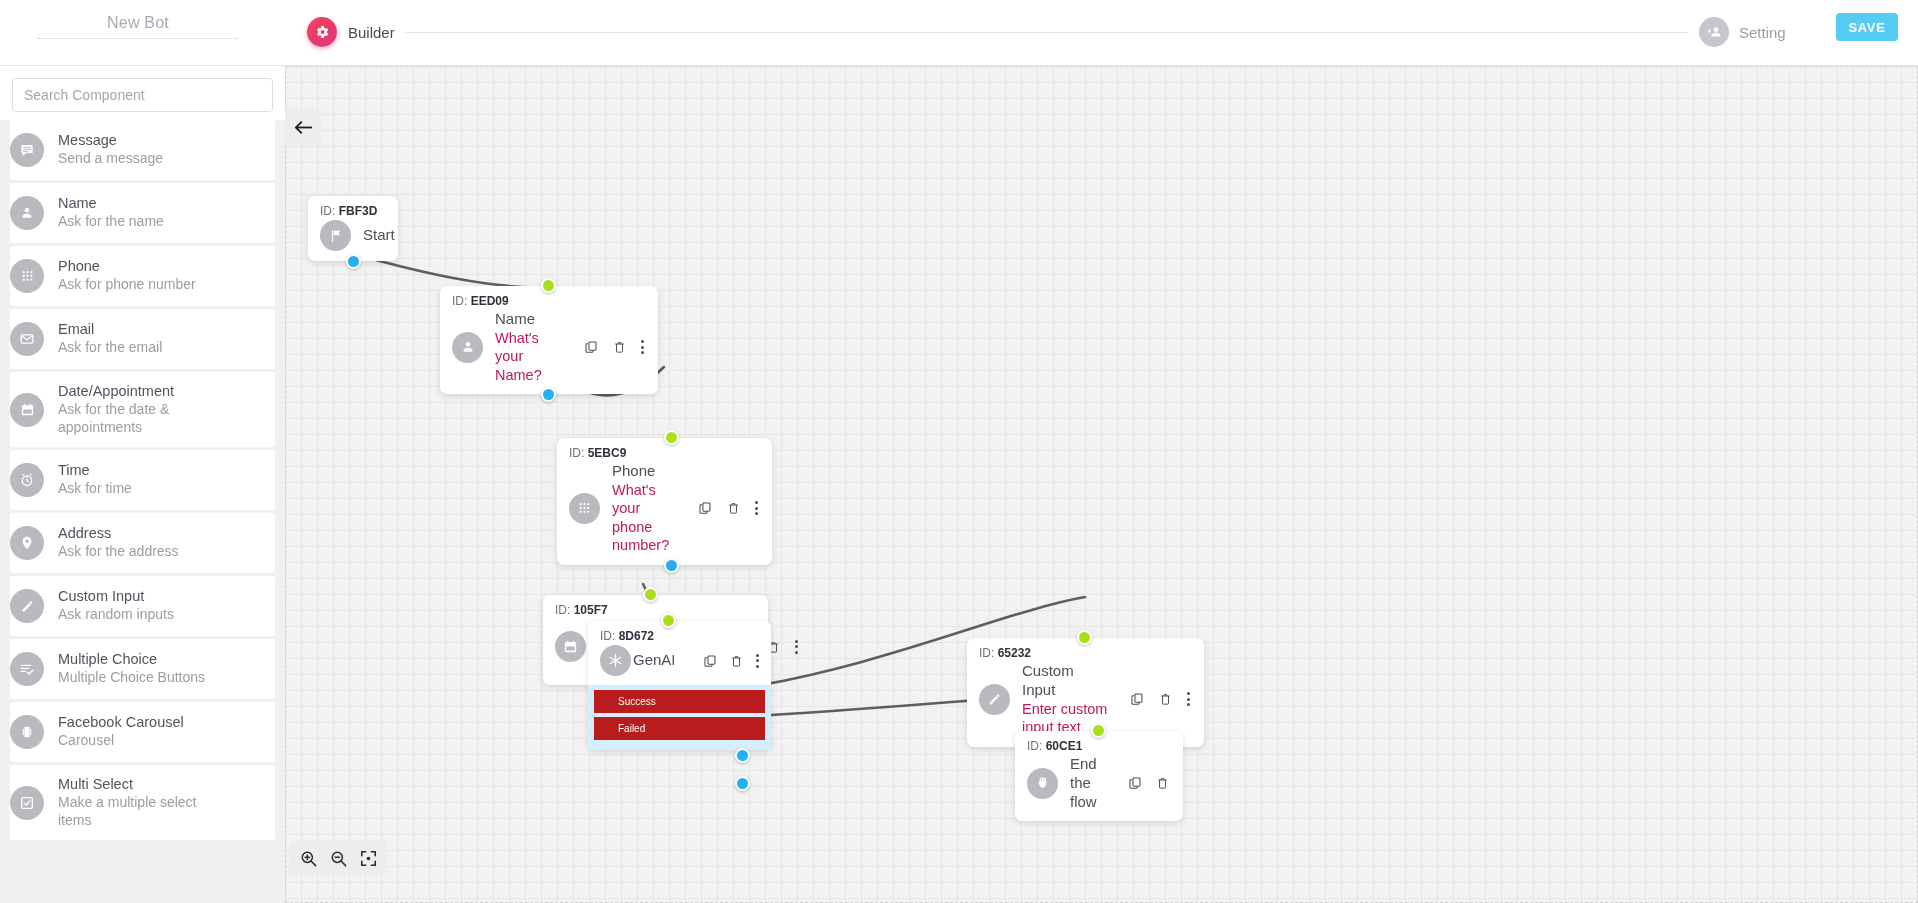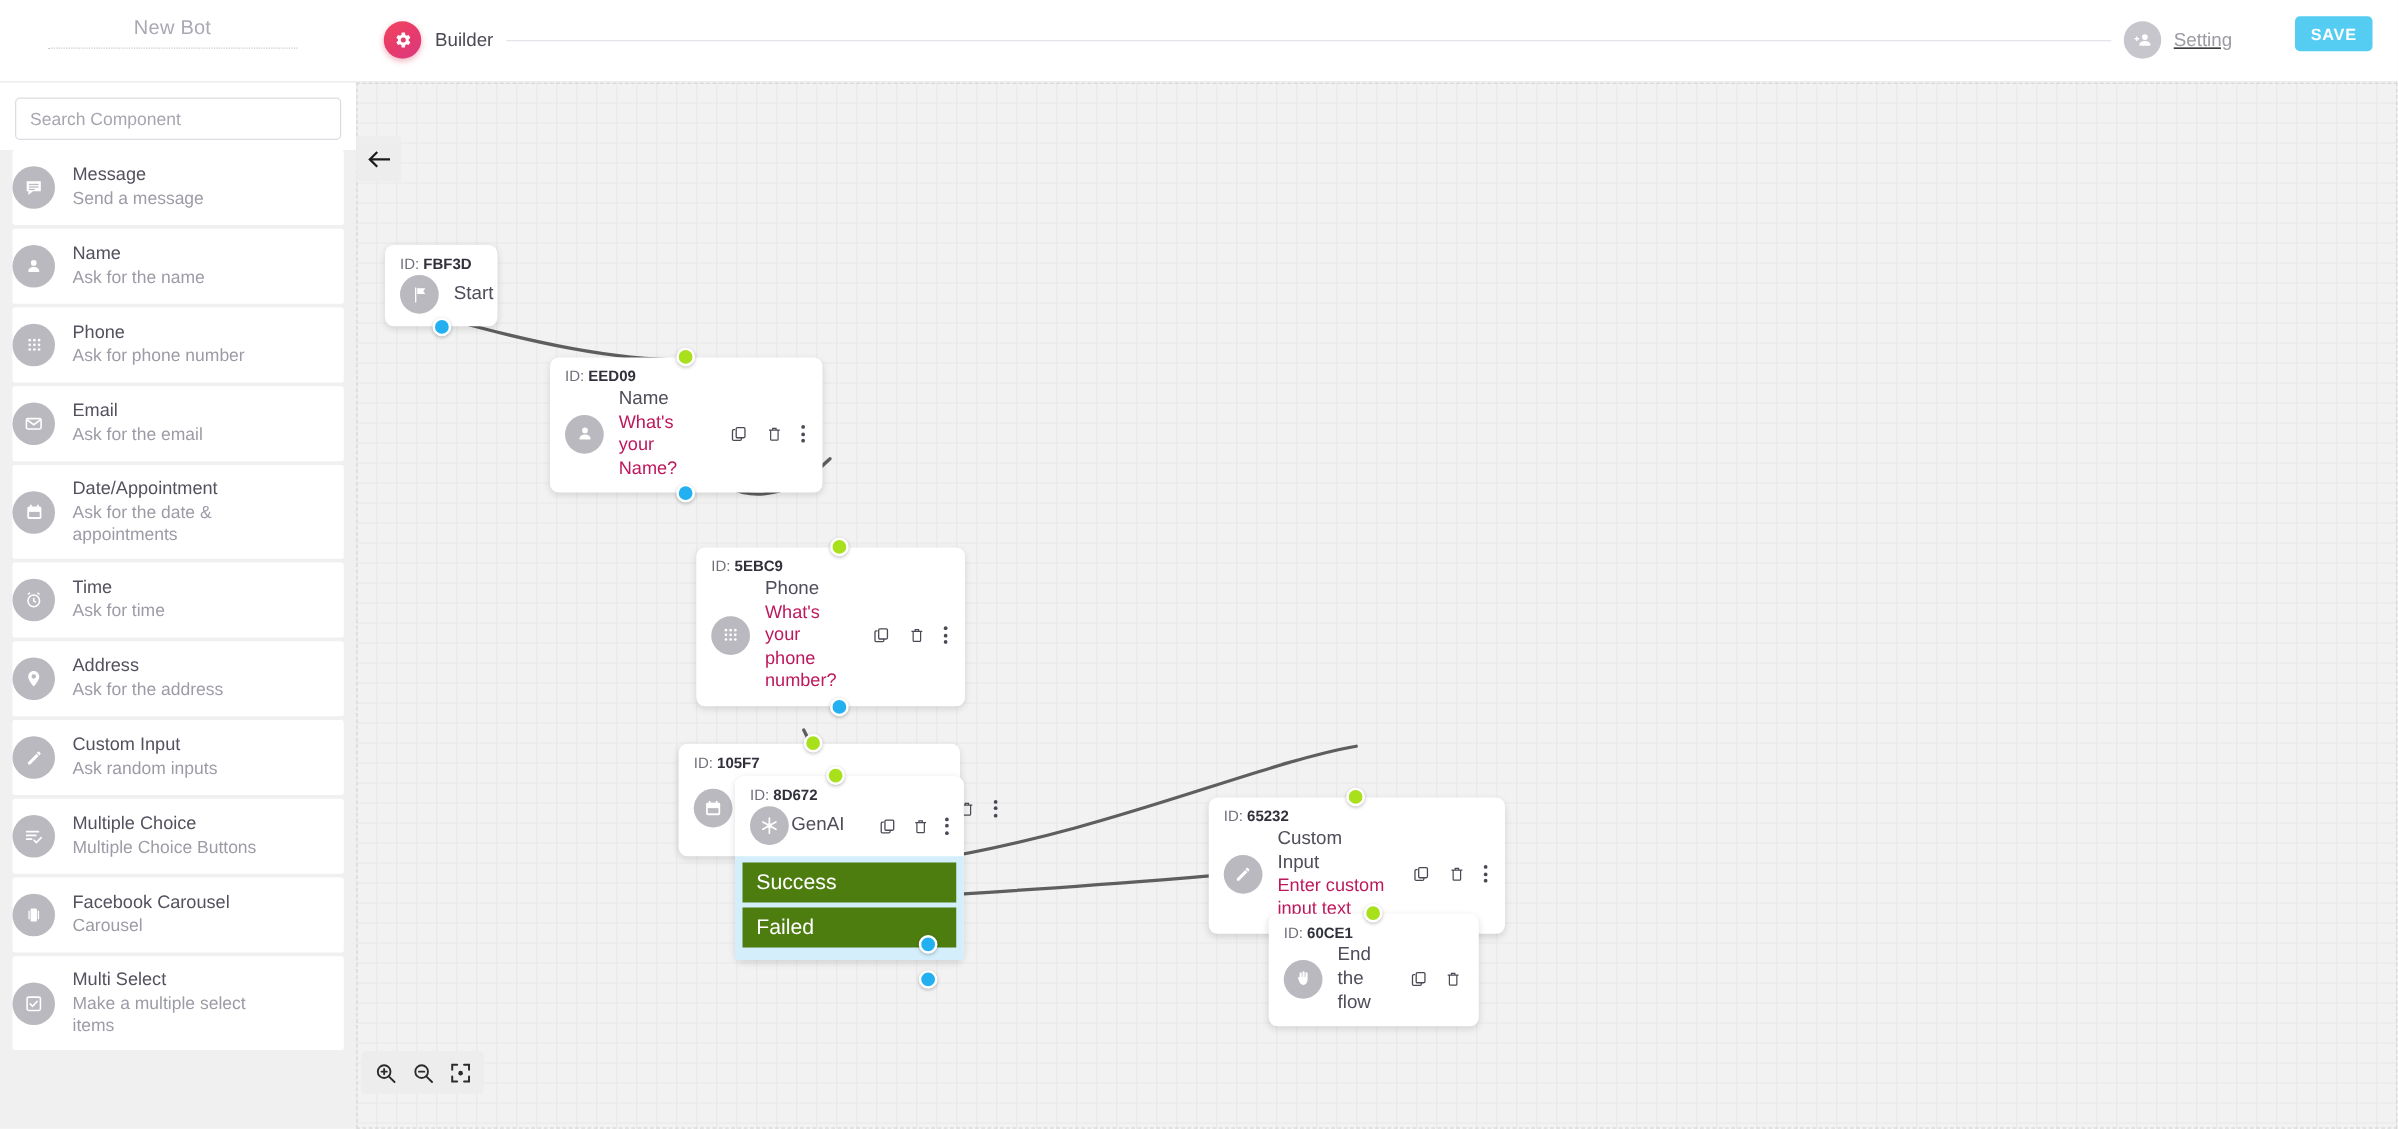--- a/index.html
+++ b/index.html
@@ -42,21 +42,21 @@
   }
   .builder-label { font-size: 15px; color: #4a4a55; }
 
   .head-rule {
     position: absolute; left: 405px; top: 32px;
     height: 1px; width: 1284px; background: #e4e4ea;
   }
 
   .setting-group {
     position: absolute; left: 1699px; top: 17px;
-    display: flex; align-items: center; gap: 10px; text-decoration: underline;
+    display: flex; align-items: center; gap: 10px;
   }
   .setting-badge {
     width: 30px; height: 30px; border-radius: 50%;
     background: #c6c6cc;
     display: flex; align-items: center; justify-content: center;
   }
   .setting-label { font-size: 15px; color: #9b9ba4; }
 
   .save-button {
     position: absolute; left: 1836px; top: 13px;
@@ -167,22 +167,22 @@
     width: 183px;
     border-radius: 7px;
     box-shadow: 0 2px 6px rgba(0,0,0,.13);
     background: #ffffff;
     overflow: visible;
   }
   .genai-head { padding: 8px 12px 9px 12px; background:#fff; border-radius:7px 7px 0 0; }
   .genai-head .node-main { gap: 2px; }
   .genai-outcomes { background: #d5eefb; padding: 5px 6px 6px 6px; }
   .outcome {
-    background: #4d7c0f; color: #ffffff;
-    font-size: 17px; padding: 6px 11px;
+    background: #b91c1c; color: #ffffff;
+    font-size: 10px; padding: 6px 24px;
     margin-bottom: 4px; position: relative;
     cursor: pointer;
   }
 
   
   .zoom-controls {
     position: absolute; left: 4px; top: 775px;
     display: flex; align-items: center; gap: 8px;
     background: #ededed; padding: 6px 8px; border-radius: 3px;
   }

